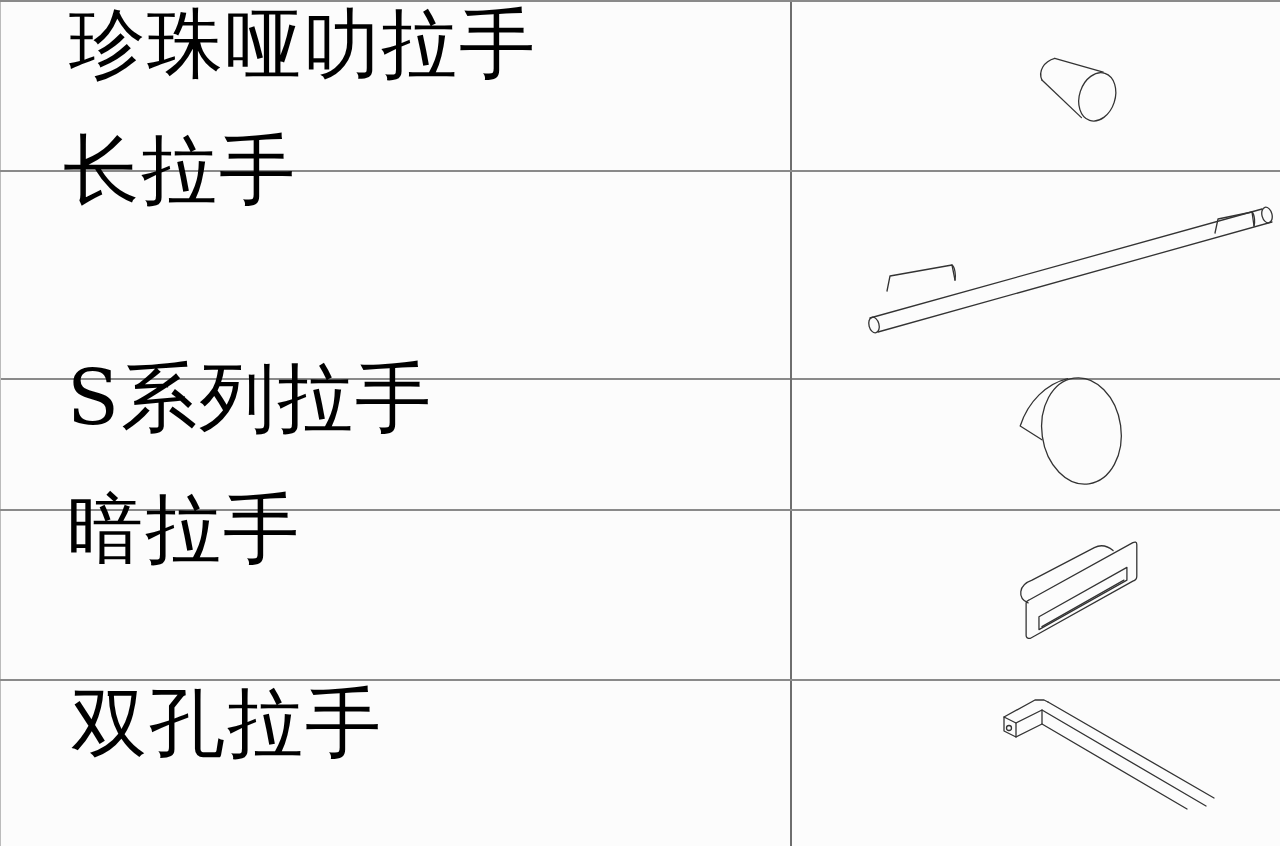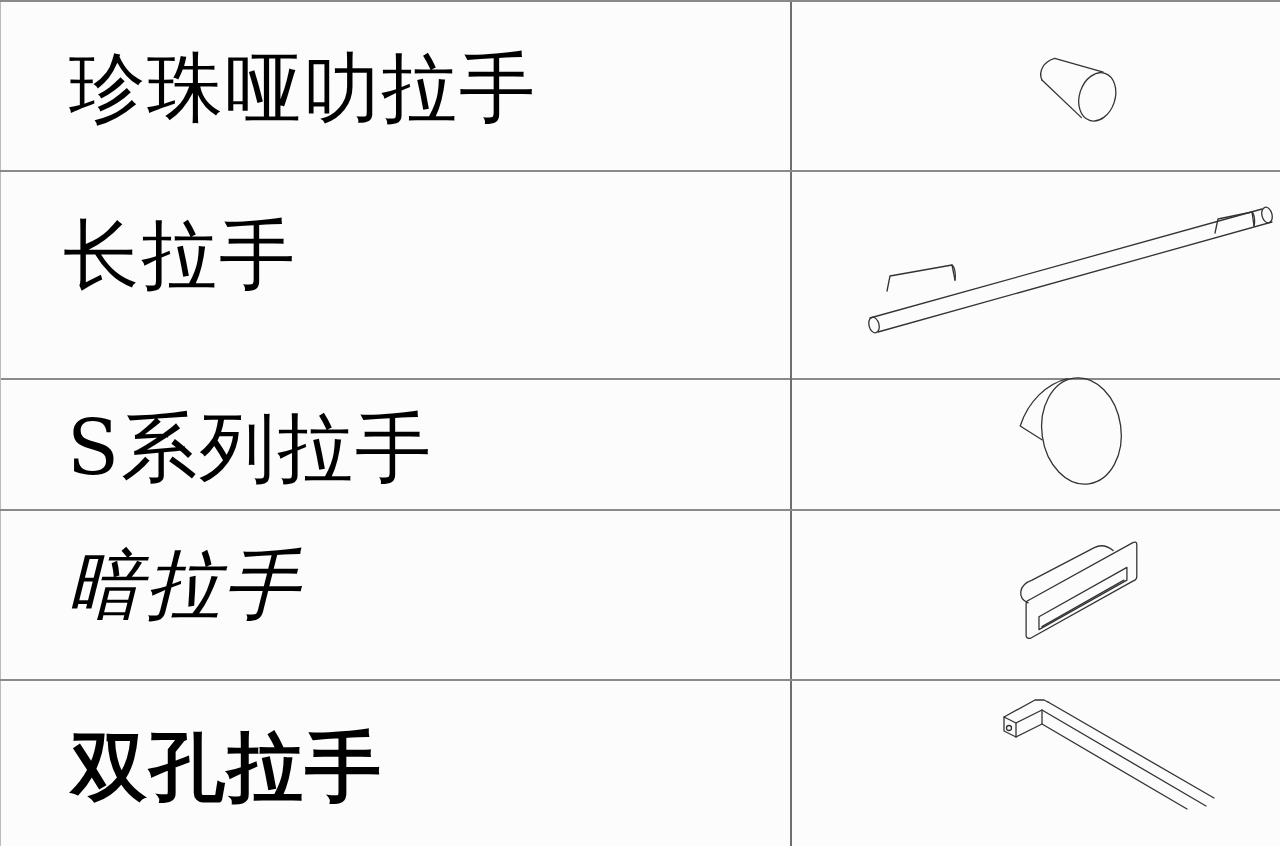--- a/index.html
+++ b/index.html
@@ -31,21 +31,21 @@
     }
     .row:last-child { border-bottom: none; }
     .cell-label {
       position: absolute;
       left: 0; top: 0; bottom: 0;
       width: 792px;
       border-right: 2px solid #6e6e6e;
       border-left: 1px solid #bbb;
       box-sizing: border-box;
       display: flex;
-      align-items: center;
+      align-items: flex-start;
     }
     .cell-label span {
       font-size: 76px;
       color: #000;
       letter-spacing: 2px;
       white-space: nowrap;
       line-height: 1;
     }
     .cell-image {
       position: absolute;
@@ -101,50 +101,50 @@
         <path d="M 78 128 L 470 19"></path>
         <path d="M 86 142 L 480 32"></path>
         <ellipse cx="82" cy="135" rx="5" ry="8" transform="rotate(-15 82 135)"></ellipse>
         <ellipse cx="475" cy="25" rx="5" ry="8" transform="rotate(-15 475 25)"></ellipse>
       </svg>
     </div>
   </div>
 
   <div class="row" style="top:340px;height:169px;">
     <div class="cell-label">
-      <span style="margin-left:66px;margin-top:44px;">S系列拉手</span>
+      <span style="margin-left:66px;margin-top:18px;">S系列拉手</span>
     </div>
     <div class="cell-image">
       <svg viewBox="0 0 488 169">
         <ellipse cx="290" cy="90" rx="40" ry="54" transform="rotate(-8 290 90)"></ellipse>
         <path d="M 276 37 C 255 42 236 60 228 85 L 250 99"></path>
       </svg>
     </div>
   </div>
 
-  <div class="row" style="top:509px;height:170px;font-style:italic;">
+  <div class="row" style="top:509px;height:170px;">
     <div class="cell-label">
       <span style="margin-left:66px;margin-top:-20px;">暗拉手</span>
     </div>
     <div class="cell-image">
       <svg viewBox="0 0 488 170">
 
         <path d="M 236 93 C 225 88 226 75 240 70 L 303 37 C 309 34 316 35 322 40"></path>
 
         <path d="M 234 93 L 234 126 C 234 128 236 129 238 129 L 342 71 C 345 70 346 68 346 66 L 346 34 C 346 31 344 31 342 32 L 237 90 C 235 91 234 92 234 93 Z"></path>
 
         <path d="M 247 107 L 247 120 L 336 70 L 336 57 Z"></path>
         <path d="M 250 117 L 333 70"></path>
       </svg>
     </div>
   </div>
 
   <div class="row" style="top:679px;height:167px;">
     <div class="cell-label">
-      <span style="margin-left:70px;margin-top:4px;font-weight:bold;">双孔拉手</span>
+      <span style="margin-left:70px;margin-top:4px;">双孔拉手</span>
     </div>
     <div class="cell-image">
       <svg viewBox="0 0 488 167">
 
         <path d="M 212 36 L 212 50 L 224 56 L 224 42 Z"></path>
         <circle cx="217" cy="47" r="2.5"></circle>
         <path d="M 212 36 L 243 19 L 252 19 L 256 21"></path>
         <path d="M 224 42 L 250 29 L 250 43 L 224 56"></path>
 
         <path d="M 256 21 L 422 117"></path>

